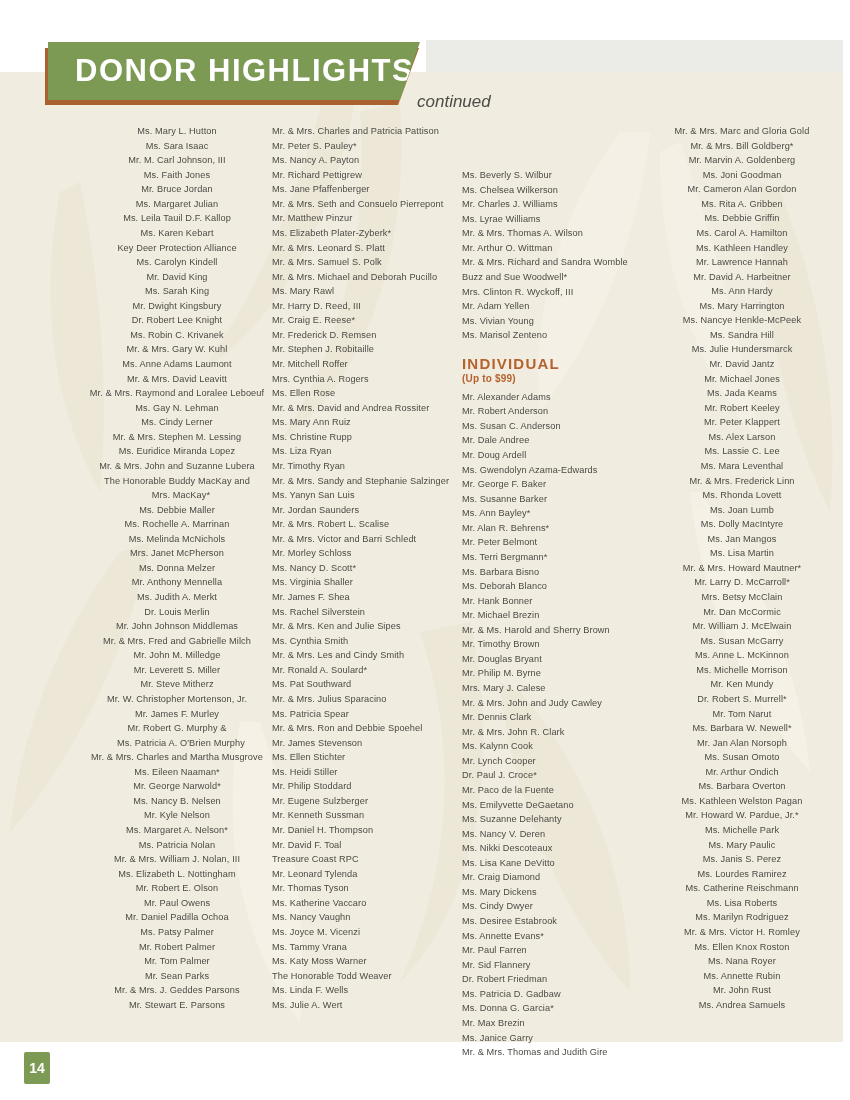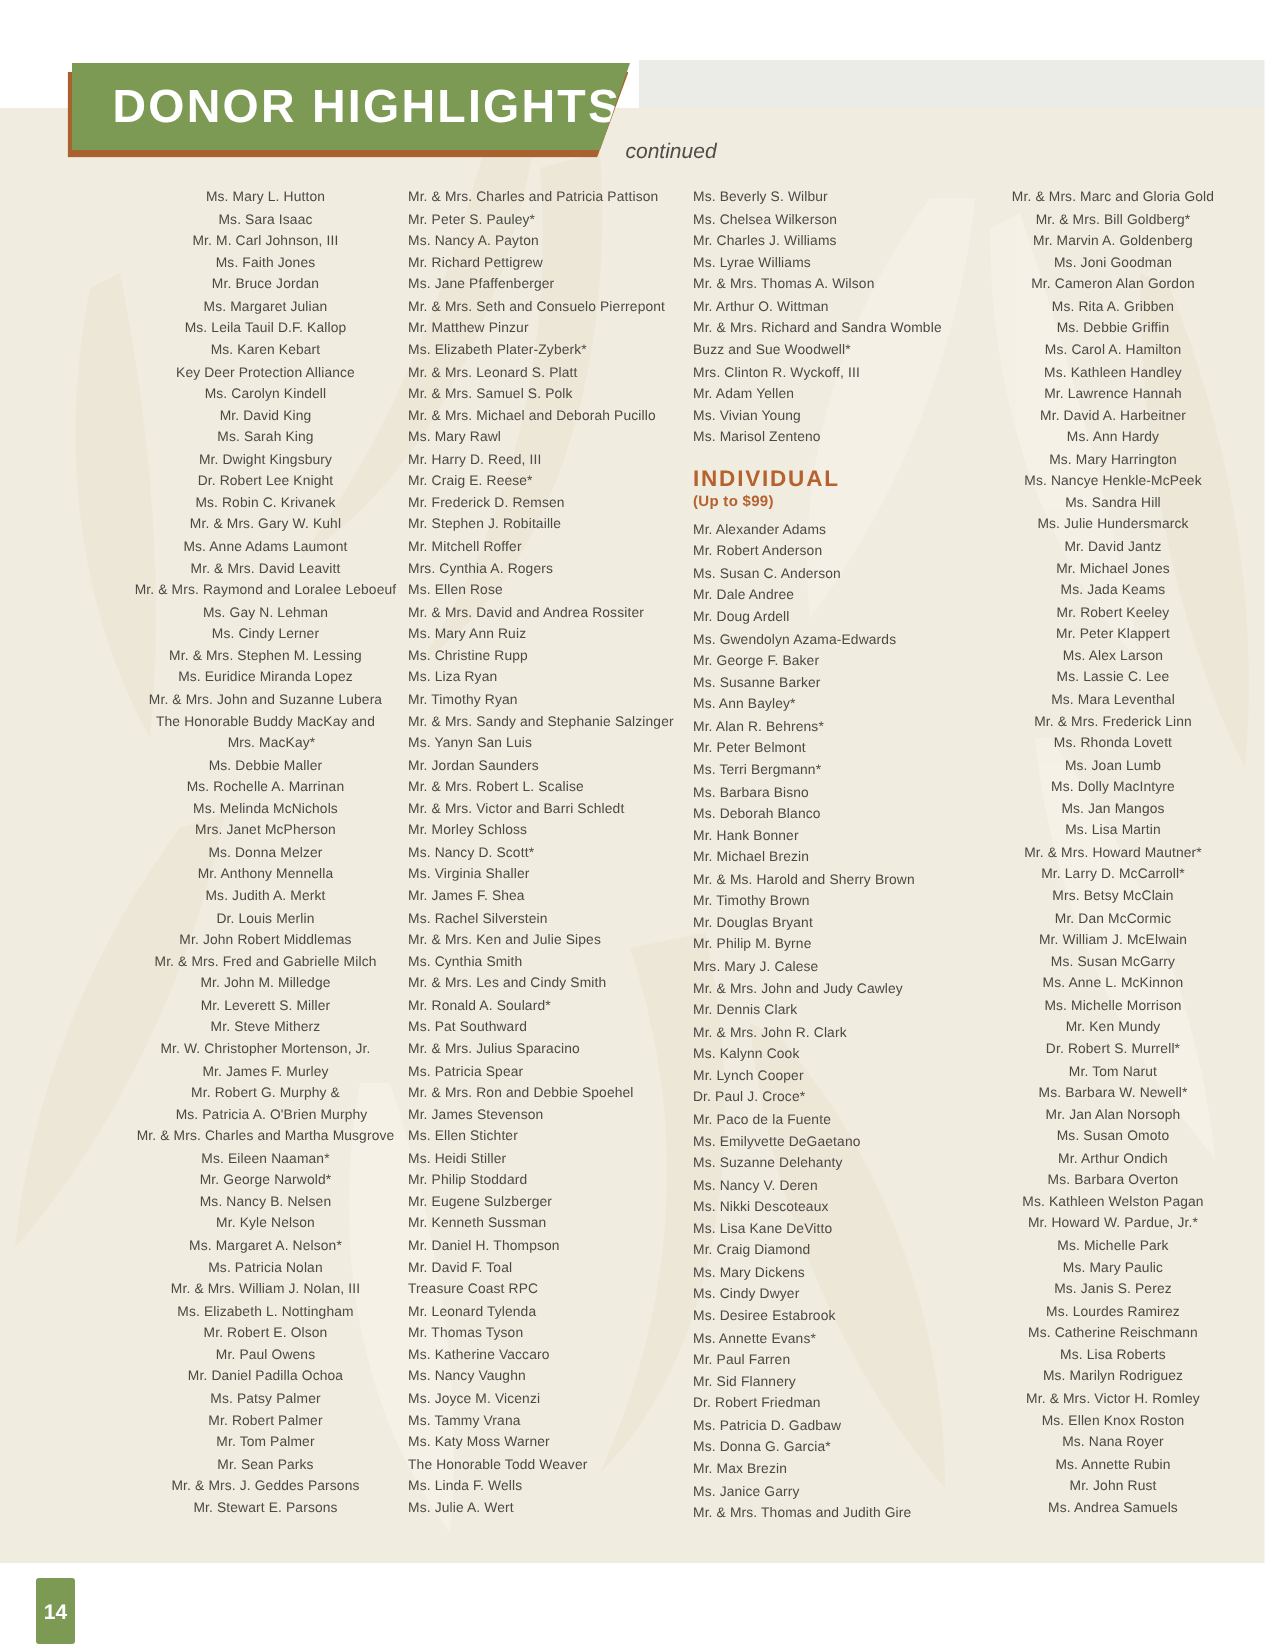--- a/index.html
+++ b/index.html
@@ -19,44 +19,44 @@
   .banner{
     position:absolute;left:48px;top:42px;width:372px;height:58px;background:#7d9a55;
     clip-path:polygon(0 0,100% 0,94.6% 100%,0 100%);
     display:flex;align-items:center;
   }
   .banner-title{
     color:#ffffff;font-size:31px;font-weight:bold;letter-spacing:1.5px;
     padding-left:27px;white-space:nowrap;
   }
   .continued{
-    position:absolute;left:417px;top:92px;font-style:italic;font-size:14px;color:#4d4c48;
+    position:absolute;left:417px;top:92px;font-style:italic;font-size:17px;color:#4d4c48;
   }
   
   .col{position:absolute;top:124px;width:184px;}
   .col1{left:85px;text-align:center;}
   .col2{left:272px;}
-  .col3{left:462px;}
+  .col3{left:462px;margin-top:44px;}
   .col4{left:650px;text-align:center;}
   .donor{
     font-size:9.2px;line-height:14.57px;color:#4b4a45;white-space:nowrap;
     letter-spacing:0.1px;
   }
   .donor.indent{padding-left:8px;}
   .sec-heading{margin-top:12px;margin-bottom:4px;}
   .sec-title{
     color:#b5622e;font-weight:bold;font-size:15px;line-height:17px;letter-spacing:1.2px;
   }
   .sec-sub{
     color:#b5622e;font-weight:bold;font-size:10px;line-height:14px;letter-spacing:0.2px;
   }
   
   .footer{position:absolute;left:0;top:1050px;width:850px;height:32px;}
   .page-num-badge{
-    position:absolute;left:24px;top:2px;width:26px;height:44px;background:#7d9a55;
+    position:absolute;left:24px;top:2px;width:26px;height:32px;background:#7d9a55;
     color:#ffffff;font-weight:bold;font-size:14px;display:flex;align-items:center;justify-content:center;
     border-radius:2px;
   }
   .site-url{
     position:absolute;left:62px;top:5px;color:#c4713b;font-size:17px;font-style:italic;
     letter-spacing:0.4px;
   }
 </style>
 </head>
 <body>
@@ -119,21 +119,21 @@
     <div class="donor">The Honorable Buddy MacKay and</div>
     <div class="donor indent">Mrs. MacKay*</div>
     <div class="donor">Ms. Debbie Maller</div>
     <div class="donor">Ms. Rochelle A. Marrinan</div>
     <div class="donor">Ms. Melinda McNichols</div>
     <div class="donor">Mrs. Janet McPherson</div>
     <div class="donor">Ms. Donna Melzer</div>
     <div class="donor">Mr. Anthony Mennella</div>
     <div class="donor">Ms. Judith A. Merkt</div>
     <div class="donor">Dr. Louis Merlin</div>
-    <div class="donor">Mr. John Robert Middlemas</div>
+    <div class="donor">Mr. John Johnson Middlemas</div>
     <div class="donor">Mr. &amp; Mrs. Fred and Gabrielle Milch</div>
     <div class="donor">Mr. John M. Milledge</div>
     <div class="donor">Mr. Leverett S. Miller</div>
     <div class="donor">Mr. Steve Mitherz</div>
     <div class="donor">Mr. W. Christopher Mortenson, Jr.</div>
     <div class="donor">Mr. James F. Murley</div>
     <div class="donor">Mr. Robert G. Murphy &amp;</div>
     <div class="donor indent">Ms. Patricia A. O'Brien Murphy</div>
     <div class="donor">Mr. &amp; Mrs. Charles and Martha Musgrove</div>
     <div class="donor">Ms. Eileen Naaman*</div>

